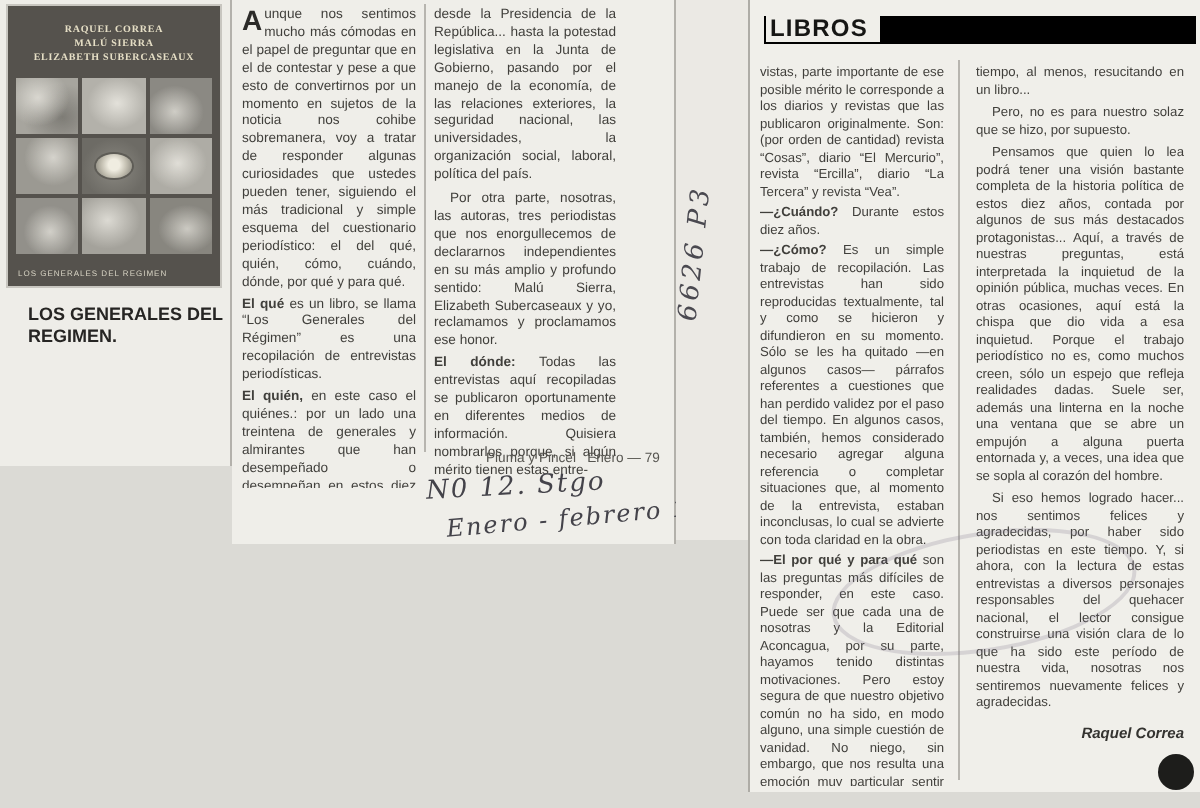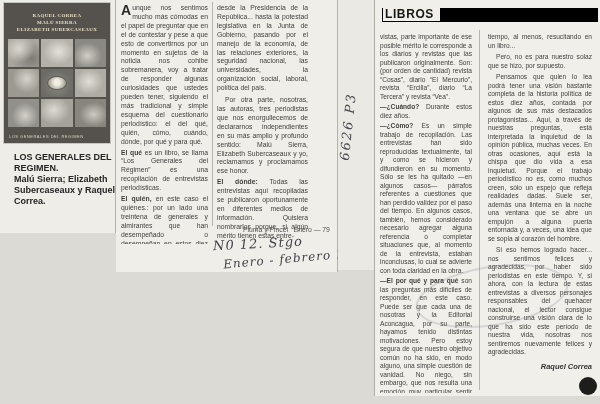--- a/index.html
+++ b/index.html
@@ -139,21 +139,20 @@
         </div>
         <div class="cell"></div>
         <div class="cell"></div>
         <div class="cell"></div>
         <div class="cell"></div>
       </div>
       <div class="cover-strip">LOS GENERALES DEL REGIMEN</div>
     </div>
     <div class="caption">
       <div class="cap-title">LOS GENERALES DEL REGIMEN.</div>
-      <div class="cap-authors">Malú Sierra; Elizabeth Subercaseaux y Raquel Correa.</div>
     </div>
   </section>
 
   <section class="mid-clip">
     <div class="col mcol1">
         <p class="par"><span class="dropcap">A</span>unque nos sentimos mucho más cómodas en el papel de preguntar que en el de contestar y pese a que esto de convertirnos por un momento en sujetos de la noticia nos cohibe sobremanera, voy a tratar de responder algunas curiosidades que ustedes pueden tener, siguiendo el más tradicional y simple esquema del cuestionario periodístico: el del qué, quién, cómo, cuándo, dónde, por qué y para qué.</p>
         <p class="par"><b>El qué </b>es un libro, se llama “Los Generales del Régimen” es una recopilación de entrevistas periodísticas.</p>
         <p class="par"><b>El quién, </b>en este caso el quiénes.: por un lado una treintena de generales y almirantes que han desempeñado o desempeñan en estos diez años distintas labores de gobierno:</p>
       </div>
     <div class="mid-rule"></div>

